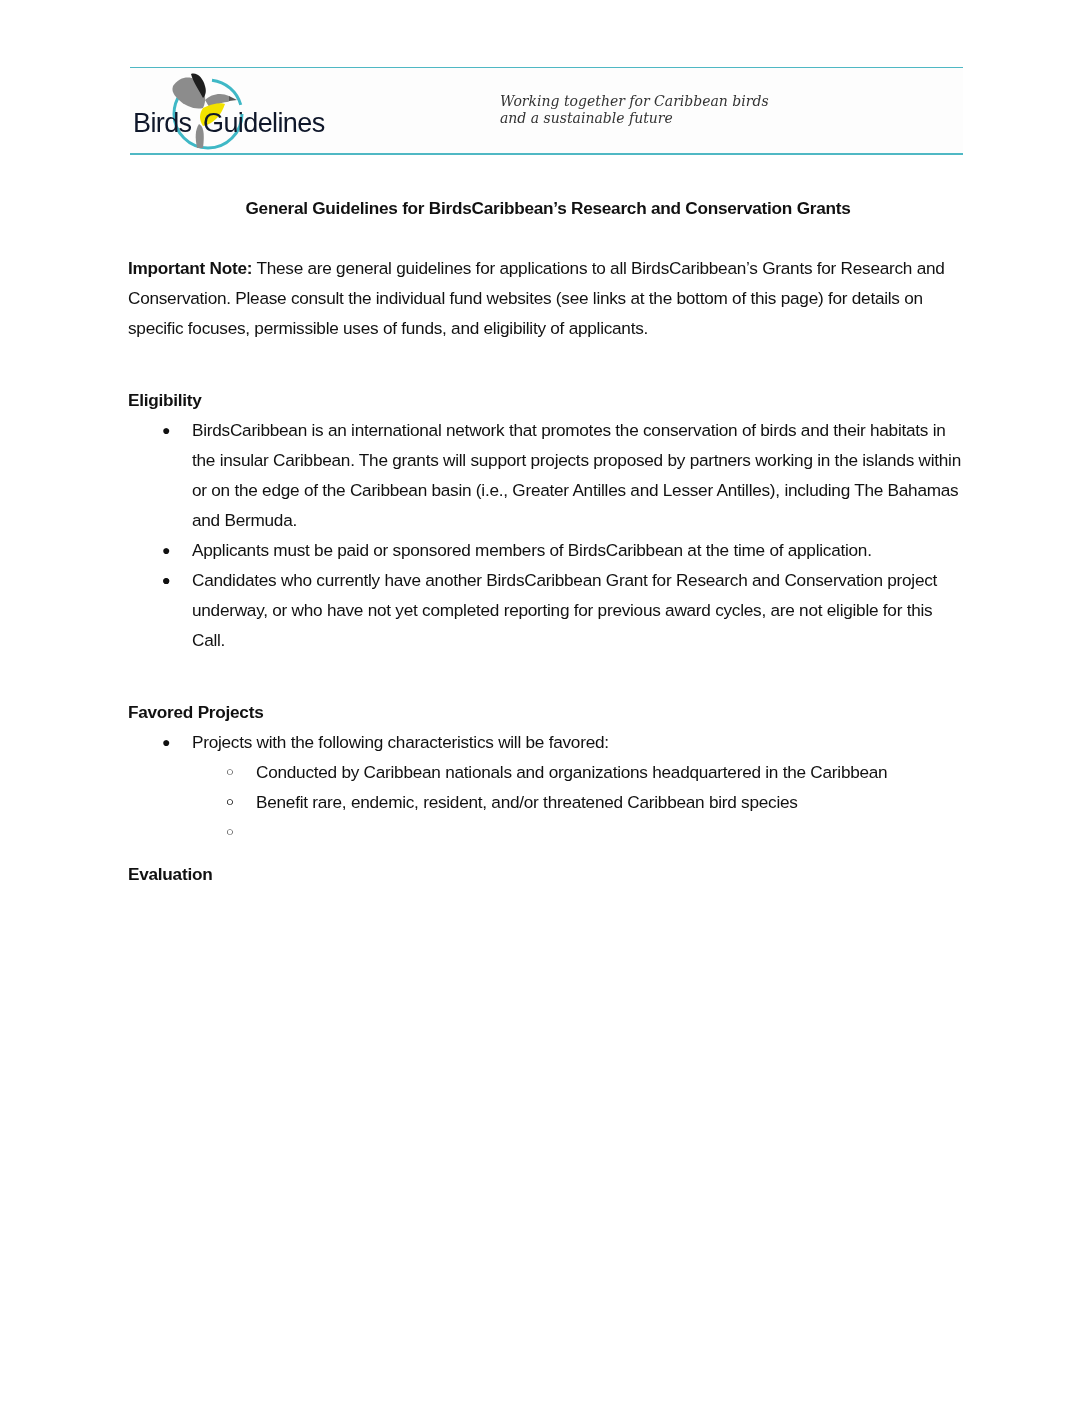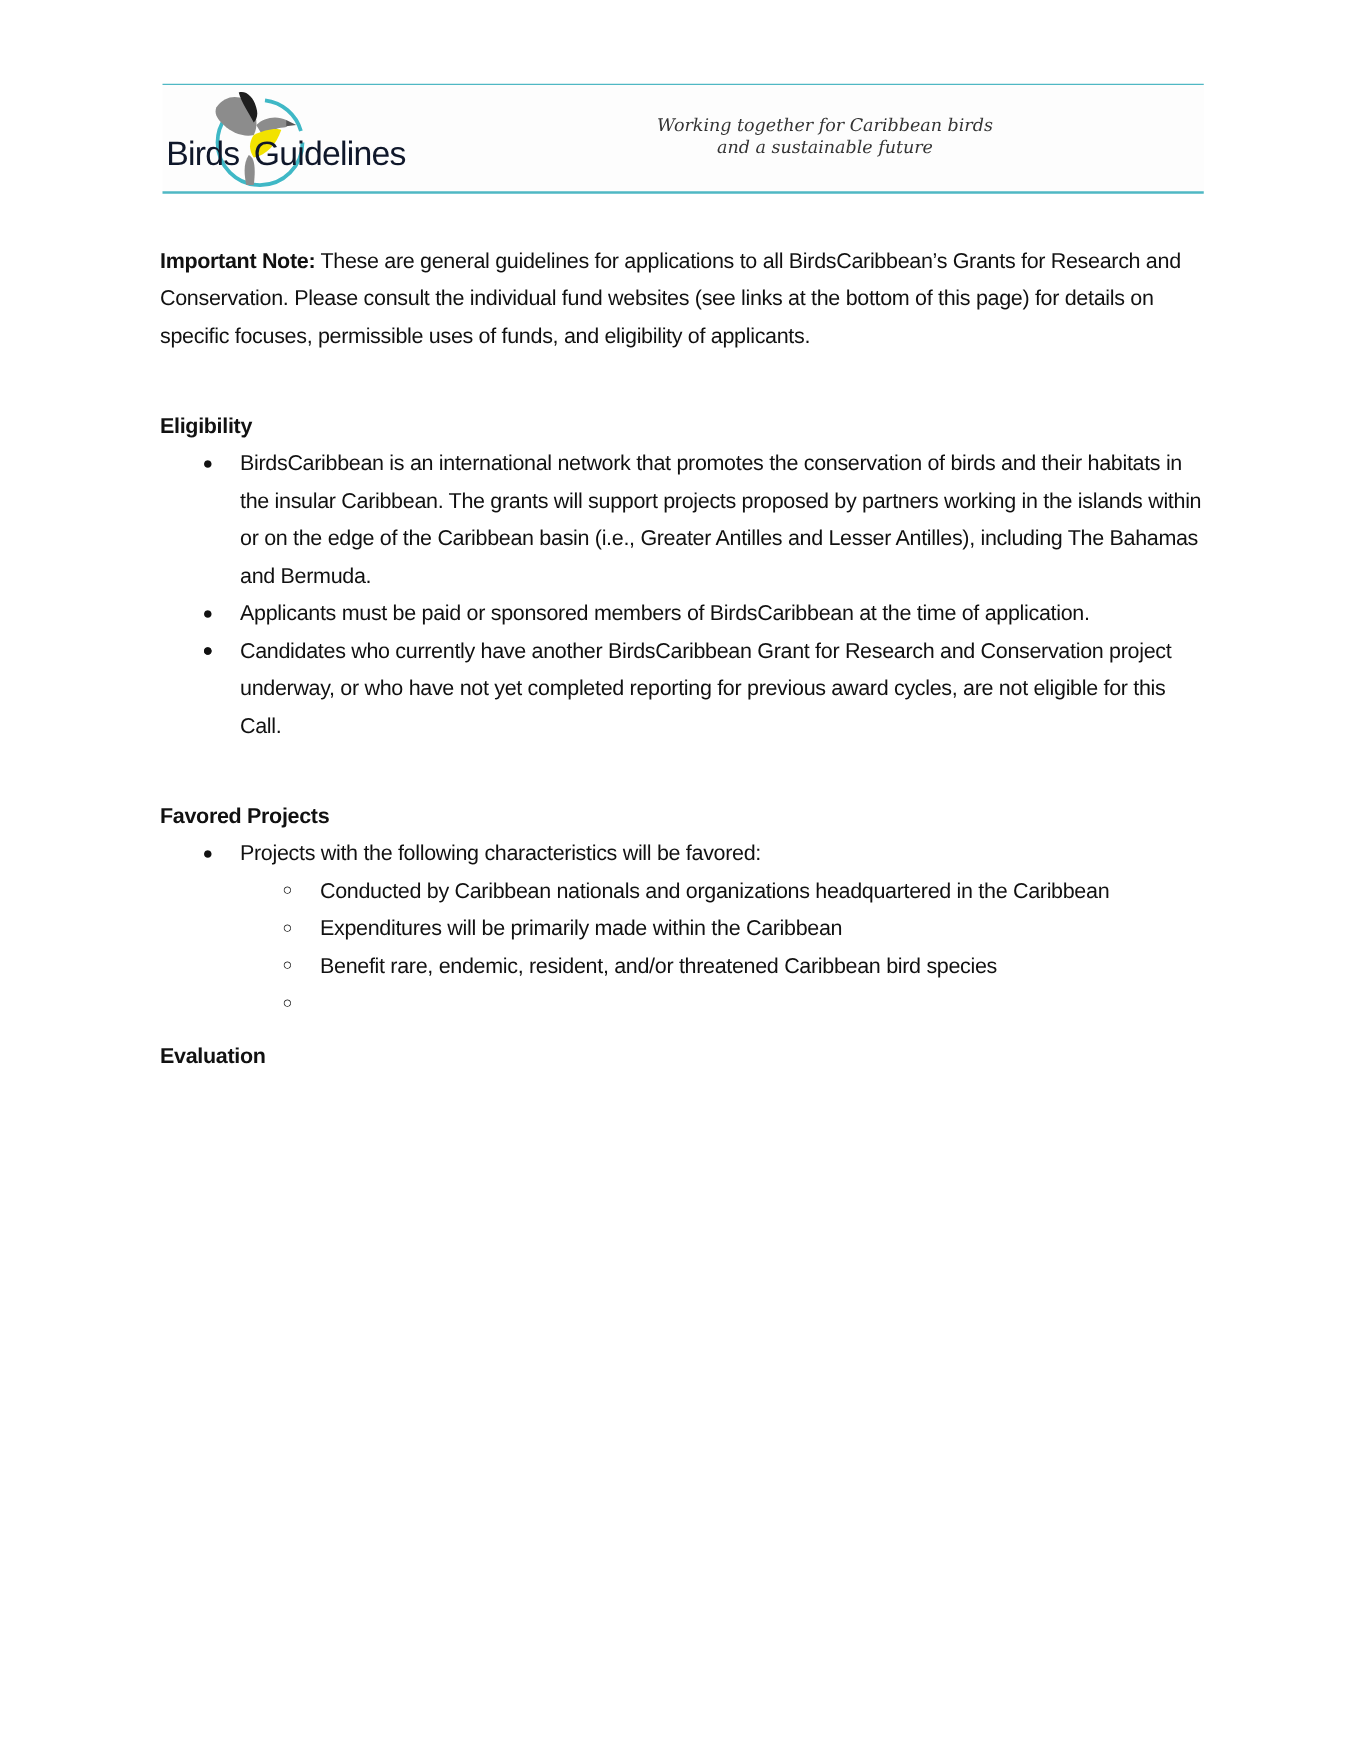--- a/index.html
+++ b/index.html
@@ -43,21 +43,20 @@
       color: #0f172a;
       line-height: 1;
     }
     .logo-word.left { left: 0px; }
     .logo-word.right { left: 70px; }
     .tagline {
       position: absolute;
       left: 500px;
       top: 93px;
       width: 320px;
-      text-align: center;
       font-family: "DejaVu Serif", serif;
       font-style: italic;
       font-size: 14px;
       line-height: 17px;
       color: #333333;
     }
     .content {
       position: absolute;
       left: 128px;
       top: 193px;
@@ -136,20 +135,21 @@
   <span class="logo-word left">Birds</span>
   <span class="logo-word right">Guidelines</span>
 </div>
 
 <div class="tagline">
   <div>Working together for Caribbean birds</div>
   <div>and a sustainable future</div>
 </div>
 
 <div class="content">
+  <div class="doc-title">General Guidelines for BirdsCaribbean’s Research and Conservation Grants</div>
 
   <p>
     <span class="bold">Important Note:</span><span> These are general guidelines for applications to all BirdsCaribbean’s Grants for Research and Conservation. Please consult the individual fund websites (see links at the bottom of this page) for details on specific focuses, permissible uses of funds, and eligibility of applicants.</span>
   </p>
 
   <div class="section">
     <div class="section-heading">Eligibility</div>
     <ul class="bullets">
       <li>
         <span class="marker">●</span>
@@ -175,21 +175,20 @@
       <li>
         <span class="marker">●</span>
         <span>Projects with the following characteristics will be favored:</span>
         <ul class="sub">
           <li>
             <span class="marker">○</span>
             <span>Conducted by Caribbean nationals and organizations headquartered in the Caribbean</span>
           </li>
           <li>
             <span class="marker">○</span>
-            <span>Expenditures will be primarily made within the Caribbean</span>
           </li>
           <li>
             <span class="marker">○</span>
             <span>Benefit rare, endemic, resident, and/or threatened Caribbean bird species</span>
           </li>
           <li>
             <span class="marker">○</span>
           </li>
         </ul>
       </li>

